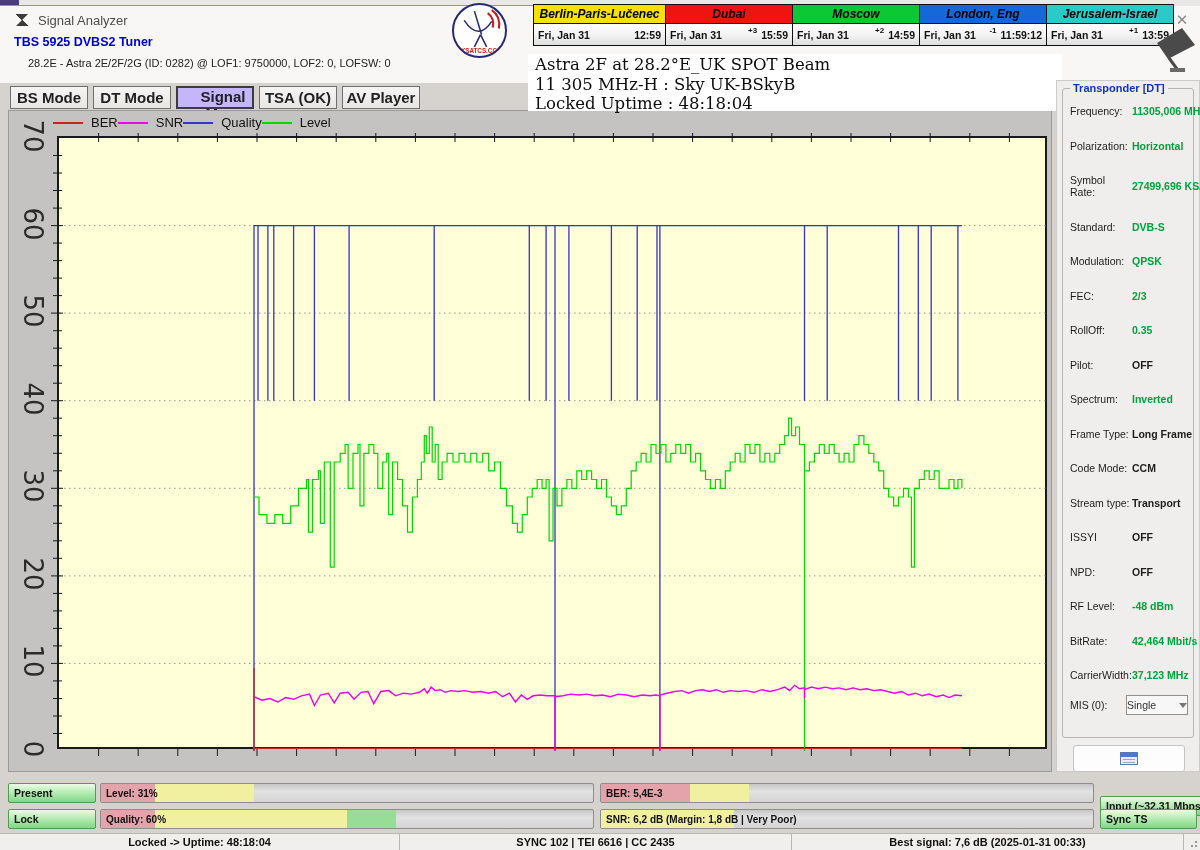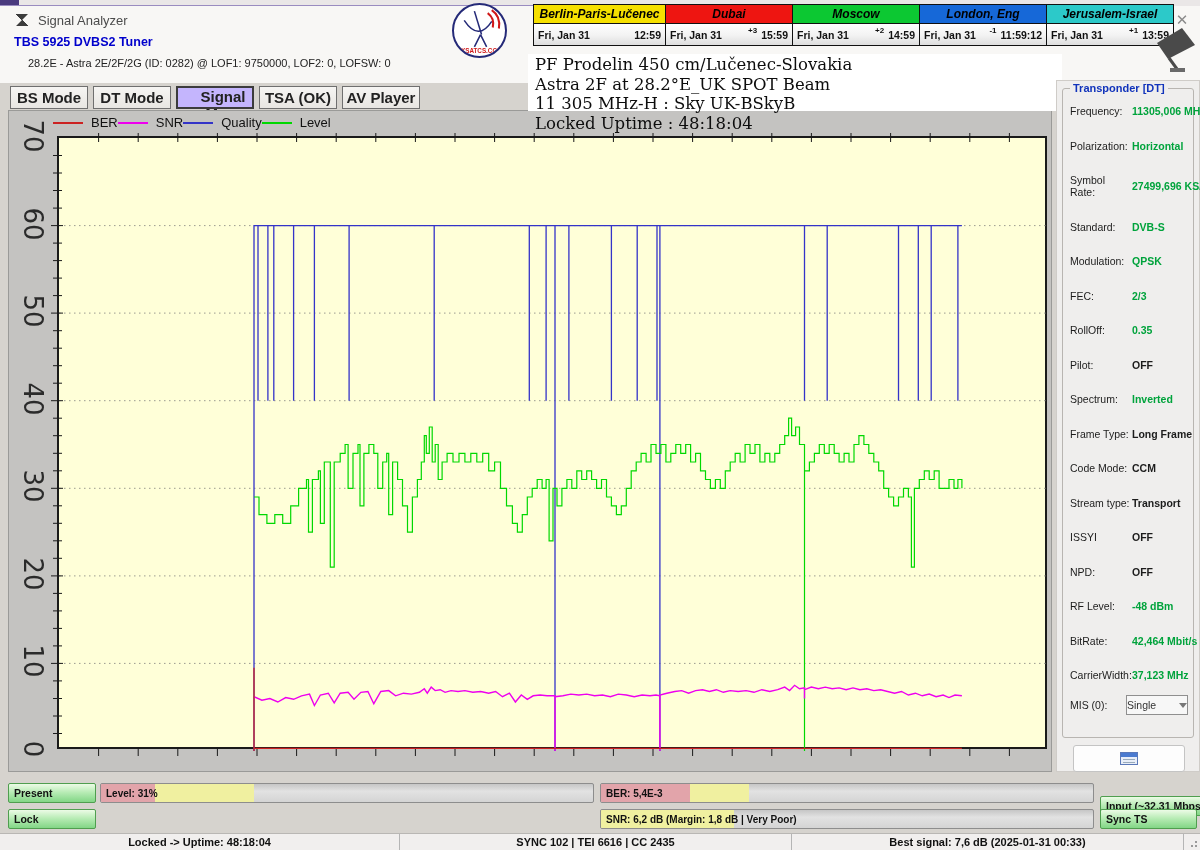--- a/index.html
+++ b/index.html
@@ -326,21 +326,20 @@
           <polyline fill="none" stroke="#3434c8" stroke-width="1.3" points="195.0,613.0 195.0,87.6 199.0,87.6 199.0,262.7 199.0,87.6 208.9,87.6 208.9,262.7 208.9,87.6 214.8,87.6 214.8,262.7 214.8,87.6 234.6,87.6 234.6,262.7 234.6,87.6 255.4,87.6 255.4,262.7 255.4,87.6 290.1,87.6 290.1,262.7 290.1,87.6 375.2,87.6 375.2,262.7 375.2,87.6 470.3,87.6 470.3,262.7 470.3,87.6 487.1,87.6 487.1,262.7 487.1,87.6 496.0,87.6 496.0,613.0 496.0,87.6 509.9,87.6 509.9,262.7 509.9,87.6 552.4,87.6 552.4,262.7 552.4,87.6 578.2,87.6 578.2,262.7 578.2,87.6 598.0,87.6 598.0,262.7 598.0,87.6 600.9,87.6 600.9,613.0 600.9,87.6 745.5,87.6 745.5,262.7 745.5,87.6 768.2,87.6 768.2,262.7 768.2,87.6 839.5,87.6 839.5,262.7 839.5,87.6 859.3,87.6 859.3,262.7 859.3,87.6 872.2,87.6 872.2,262.7 872.2,87.6 898.9,87.6 898.9,262.7 898.9,87.6 902.9,87.6"></polyline>
           <polyline fill="none" stroke="#00d800" stroke-width="1.2" points="195.0,359.0 200.0,359.0 200.0,376.6 207.9,376.6 207.9,385.3 215.8,385.3 215.8,376.6 223.7,376.6 223.7,385.3 231.7,385.3 231.7,367.8 239.6,367.8 239.6,350.3 247.5,350.3 247.5,341.5 249.5,341.5 249.5,394.1 253.4,394.1 253.4,341.5 259.4,341.5 259.4,332.8 261.4,332.8 261.4,385.3 265.3,385.3 265.3,324.0 271.3,324.0 271.3,429.1 275.2,429.1 275.2,324.0 281.2,324.0 281.2,315.3 286.1,315.3 286.1,306.5 289.1,306.5 289.1,350.3 294.0,350.3 294.0,315.3 299.0,315.3 299.0,306.5 301.0,306.5 301.0,367.8 304.9,367.8 304.9,315.3 309.9,315.3 309.9,306.5 314.8,306.5 314.8,315.3 318.8,315.3 318.8,350.3 323.7,350.3 323.7,324.0 327.7,324.0 327.7,315.3 329.7,315.3 329.7,376.6 333.6,376.6 333.6,324.0 338.6,324.0 338.6,341.5 343.5,341.5 343.5,367.8 348.5,367.8 348.5,394.1 353.4,394.1 353.4,359.0 358.4,359.0 358.4,341.5 362.3,341.5 362.3,324.0 365.3,324.0 365.3,297.7 367.3,297.7 367.3,315.3 370.3,315.3 370.3,289.0 373.2,289.0 373.2,324.0 376.2,324.0 376.2,306.5 379.2,306.5 379.2,341.5 383.1,341.5 383.1,324.0 388.1,324.0 388.1,315.3 394.0,315.3 394.0,324.0 400.0,324.0 400.0,315.3 405.9,315.3 405.9,324.0 411.8,324.0 411.8,315.3 417.8,315.3 417.8,324.0 423.7,324.0 423.7,315.3 429.7,315.3 429.7,332.8 435.6,332.8 435.6,324.0 441.5,324.0 441.5,350.3 447.5,350.3 447.5,367.8 453.4,367.8 453.4,385.3 458.4,385.3 458.4,394.1 463.3,394.1 463.3,376.6 468.3,376.6 468.3,359.0 473.2,359.0 473.2,350.3 478.2,350.3 478.2,341.5 483.1,341.5 483.1,350.3 487.1,350.3 487.1,341.5 490.1,341.5 490.1,402.8 494.0,402.8 494.0,350.3 498.0,350.3 498.0,367.8 502.9,367.8 502.9,350.3 507.9,350.3 507.9,341.5 512.8,341.5 512.8,350.3 517.8,350.3 517.8,332.8 522.7,332.8 522.7,341.5 527.7,341.5 527.7,332.8 532.6,332.8 532.6,341.5 537.6,341.5 537.6,350.3 542.5,350.3 542.5,341.5 547.5,341.5 547.5,359.0 552.4,359.0 552.4,367.8 557.4,367.8 557.4,376.6 562.3,376.6 562.3,367.8 567.3,367.8 567.3,350.3 572.2,350.3 572.2,332.8 577.2,332.8 577.2,324.0 582.1,324.0 582.1,315.3 587.1,315.3 587.1,324.0 592.0,324.0 592.0,306.5 597.0,306.5 597.0,315.3 601.9,315.3 601.9,306.5 606.9,306.5 606.9,324.0 611.8,324.0 611.8,315.3 616.8,315.3 616.8,306.5 621.7,306.5 621.7,315.3 626.7,315.3 626.7,306.5 631.6,306.5 631.6,324.0 636.6,324.0 636.6,315.3 641.5,315.3 641.5,332.8 646.5,332.8 646.5,341.5 651.4,341.5 651.4,350.3 656.4,350.3 656.4,341.5 661.3,341.5 661.3,350.3 666.3,350.3 666.3,332.8 671.2,332.8 671.2,324.0 676.2,324.0 676.2,315.3 681.1,315.3 681.1,324.0 686.1,324.0 686.1,306.5 691.0,306.5 691.0,315.3 696.0,315.3 696.0,306.5 700.9,306.5 700.9,324.0 705.9,324.0 705.9,315.3 710.8,315.3 710.8,324.0 715.8,324.0 715.8,315.3 720.7,315.3 720.7,306.5 725.7,306.5 725.7,297.7 729.6,297.7 729.6,280.2 732.6,280.2 732.6,297.7 736.6,297.7 736.6,289.0 740.5,289.0 740.5,306.5 745.5,306.5 745.5,324.0 745.5,613.0 745.5,332.8 750.4,332.8 750.4,324.0 755.4,324.0 755.4,315.3 760.3,315.3 760.3,306.5 765.3,306.5 765.3,315.3 770.2,315.3 770.2,306.5 775.2,306.5 775.2,315.3 780.1,315.3 780.1,324.0 785.1,324.0 785.1,315.3 790.0,315.3 790.0,324.0 795.0,324.0 795.0,306.5 799.9,306.5 799.9,297.7 804.9,297.7 804.9,306.5 809.8,306.5 809.8,315.3 814.8,315.3 814.8,324.0 819.7,324.0 819.7,332.8 824.7,332.8 824.7,350.3 829.6,350.3 829.6,359.0 834.6,359.0 834.6,367.8 839.5,367.8 839.5,359.0 844.5,359.0 844.5,350.3 849.4,350.3 849.4,359.0 852.4,359.0 852.4,429.1 855.4,429.1 855.4,350.3 860.3,350.3 860.3,341.5 865.3,341.5 865.3,332.8 870.2,332.8 870.2,341.5 875.2,341.5 875.2,332.8 880.1,332.8 880.1,350.3 885.1,350.3 885.1,350.3 890.0,350.3 890.0,341.5 895.0,341.5 895.0,350.3 898.9,350.3 898.9,341.5 902.9,341.5 902.9,350.3"></polyline>
           <polyline fill="none" stroke="#ee00ee" stroke-width="1.4" points="195.0,558.7 202.9,562.2 210.9,560.5 218.8,564.0 226.7,559.6 234.6,561.3 242.5,557.8 250.5,556.1 255.4,567.5 261.4,557.0 269.3,555.2 275.2,564.8 281.2,555.2 289.1,554.3 295.0,561.3 301.9,554.3 308.9,553.5 314.8,565.7 321.8,553.5 329.7,552.6 336.6,557.8 344.5,555.2 352.4,556.1 360.4,554.3 365.3,550.8 368.3,555.2 372.2,549.1 376.2,552.6 381.2,551.7 386.1,554.3 392.0,552.6 399.0,553.5 405.9,552.6 413.8,554.3 421.7,553.5 429.7,555.2 436.6,553.5 443.5,558.7 450.4,555.2 456.4,564.0 462.3,557.0 468.3,561.3 474.2,557.8 481.1,557.0 488.1,557.8 496.0,557.8 496.0,613.0 496.0,558.7 503.9,557.8 511.8,556.1 519.8,557.0 527.7,556.1 535.6,557.8 543.5,557.0 551.4,558.7 559.3,556.1 567.3,557.0 575.2,558.7 583.1,557.0 591.0,557.8 597.0,557.0 600.9,557.8 600.9,613.0 600.9,557.0 607.9,555.2 615.8,553.5 622.7,552.6 629.6,555.2 636.6,552.6 643.5,551.7 650.4,553.5 657.4,551.7 664.3,554.3 671.2,552.6 679.1,553.5 687.1,552.6 695.0,554.3 702.9,551.7 710.8,553.5 718.7,551.7 725.7,549.1 730.6,552.6 735.6,547.3 740.5,550.8 745.5,549.9 745.5,560.5 745.5,551.7 752.4,549.1 759.3,550.8 766.3,549.1 773.2,550.8 780.1,549.9 787.1,551.7 794.0,549.9 800.9,551.7 807.8,550.8 814.8,552.6 821.7,551.7 828.6,553.5 835.6,555.2 842.5,553.5 849.4,557.0 856.4,555.2 863.3,557.8 870.2,556.1 877.1,558.7 884.1,557.0 890.0,559.6 896.0,557.0 902.9,557.8"></polyline>
           <polyline fill="none" stroke="#cc2222" stroke-width="1.3" points="195.0,613.0 195.0,529.8 195.0,610.4 902.9,610.4"></polyline>
         </svg>
     </div>
   </div>
 
   <div class="overlay-bg"></div>
   <div class="overlay">
-    <div>PF Prodelin 450 cm/Lučenec-Slovakia</div>
     <div>Astra 2F at 28.2°E_UK SPOT Beam</div>
     <div>11 305 MHz-H : Sky UK-BSkyB</div>
     <div>Locked Uptime : 48:18:04</div>
   </div>
 
   <div class="right-panel">
     <div class="groupbox">
       <div class="gb-title">Transponder [DT]</div>
       <div class="fields">
           <div class="f-row">
@@ -432,20 +431,26 @@
       <span class="pbar-label">Level: 31%</span>
     </div>
   <div class="pbar" style="left:600px; top:783px; width:494px;">
       <div class="seg" style="left: 0%; width: 18%; background: rgb(226, 164, 170);"></div>
       <div class="seg" style="left: 18%; width: 12%; background: rgb(240, 240, 160);"></div>
       <span class="pbar-label">BER: 5,4E-3</span>
     </div>
   <div class="badge" style="left:1100px; top:796px; width:121px;">Input (~32,31 Mbps)</div>
 
   <div class="badge" style="left:8px; top:809px; width:88px;">Lock</div>
+  <div class="pbar" style="left:100px; top:809px; width:494px;">
+      <div class="seg" style="left: 0%; width: 11%; background: rgb(226, 164, 170);"></div>
+      <div class="seg" style="left: 11%; width: 39%; background: rgb(240, 240, 160);"></div>
+      <div class="seg" style="left: 50%; width: 10%; background: rgb(151, 221, 151);"></div>
+      <span class="pbar-label">Quality: 60%</span>
+    </div>
   <div class="pbar" style="left:600px; top:809px; width:494px;">
       <div class="seg" style="left: 0%; width: 27%; background: rgb(240, 240, 160);"></div>
       <span class="pbar-label">SNR: 6,2 dB (Margin: 1,8 dB | Very Poor)</span>
     </div>
   <div class="badge" style="left:1100px; top:809px; width:97px;">Sync TS</div>
 
   <div class="statusbar">
     <div class="sb-sec" style="width:400px;">Locked -&gt; Uptime: 48:18:04</div>
     <div class="sb-sec" style="width:392px;">SYNC 102 | TEI 6616 | CC 2435</div>
     <div class="sb-sec" style="width:392px;">Best signal: 7,6 dB (2025-01-31 00:33)</div>

